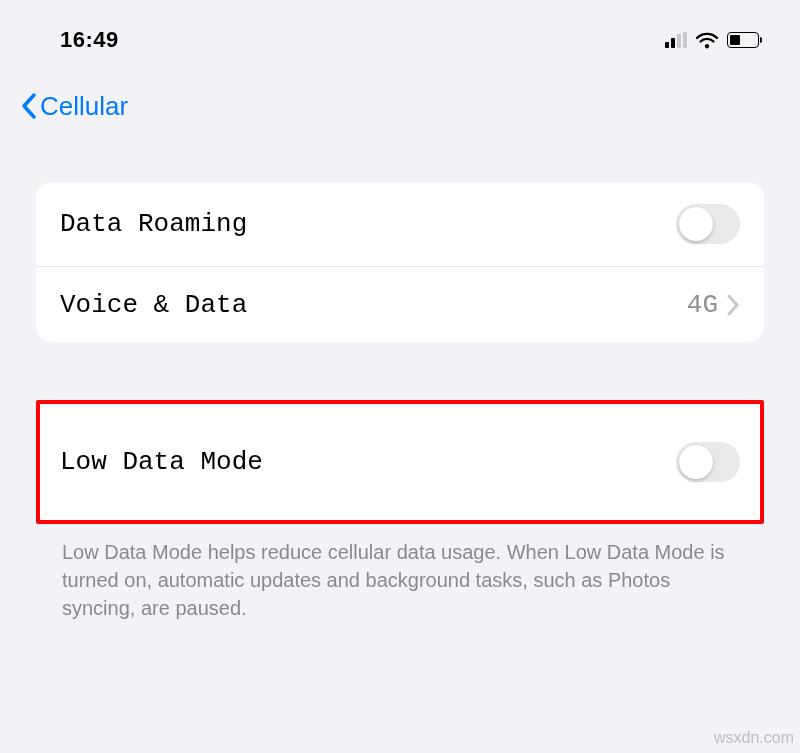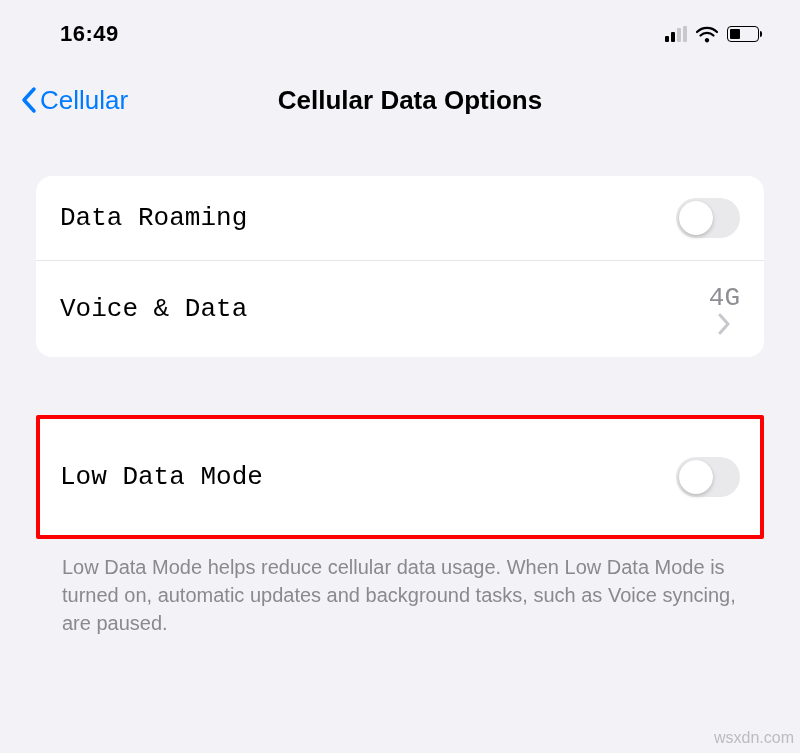--- a/index.html
+++ b/index.html
@@ -12,20 +12,21 @@
       overflow: hidden;
       position: relative;
     }
     
     .status-bar {
       display: flex;
       justify-content: space-between;
       align-items: center;
       padding: 14px 38px 0 60px;
       height: 54px;
+      margin-top: 6px;
     }
     .status-time {
       font-size: 22px;
       font-weight: 600;
       letter-spacing: 0.5px;
     }
     .status-icons {
       display: flex;
       align-items: center;
       gap: 8px;
@@ -118,22 +119,21 @@
     .row + .row {
       border-top: 1px solid #e5e5ea;
     }
     .row-label {
       font-size: 26px;
       color: #000;
     }
     .row-right {
       display: flex;
       align-items: center;
-      gap: 0;
-      flex-direction: column;
+      gap: 8px;
     }
     .row-value {
       font-size: 26px;
       color: #8e8e93;
     }
     .chevron-right svg { display:block; }
     
     .toggle {
       width: 64px;
       height: 40px;
@@ -213,21 +213,20 @@
 
 <div class="nav-header">
   <div class="back-button">
     <span class="back-chevron">
       <svg width="18" height="28" viewBox="0 0 18 28">
         <path d="M14 3 L4 14 L14 25" stroke="#007aff" stroke-width="3.5" fill="none" stroke-linecap="round" stroke-linejoin="round"></path>
       </svg>
     </span>
     <span>Cellular</span>
   </div>
-  <div class="nav-title">Cellular Data Options</div>
 </div>
 
 <div class="content">
 
   <div class="group">
     <div class="row">
       <div class="row-label">Data Roaming</div>
       <div class="toggle">
         <div class="toggle-knob"></div>
       </div>
@@ -249,17 +248,17 @@
     <div class="group">
       <div class="row">
         <div class="row-label">Low Data Mode</div>
         <div class="toggle">
           <div class="toggle-knob"></div>
         </div>
       </div>
     </div>
   </div>
 
-  <div class="footer-text">Low Data Mode helps reduce cellular data usage. When Low Data Mode is turned on, automatic updates and background tasks, such as Voice syncing, are paused.</div>
+  <div class="footer-text">Low Data Mode helps reduce cellular data usage. When Low Data Mode is turned on, automatic updates and background tasks, such as Photos syncing, are paused.</div>
 
 </div>
 
 <div class="watermark">wsxdn.com</div>
 
 </body></html>

